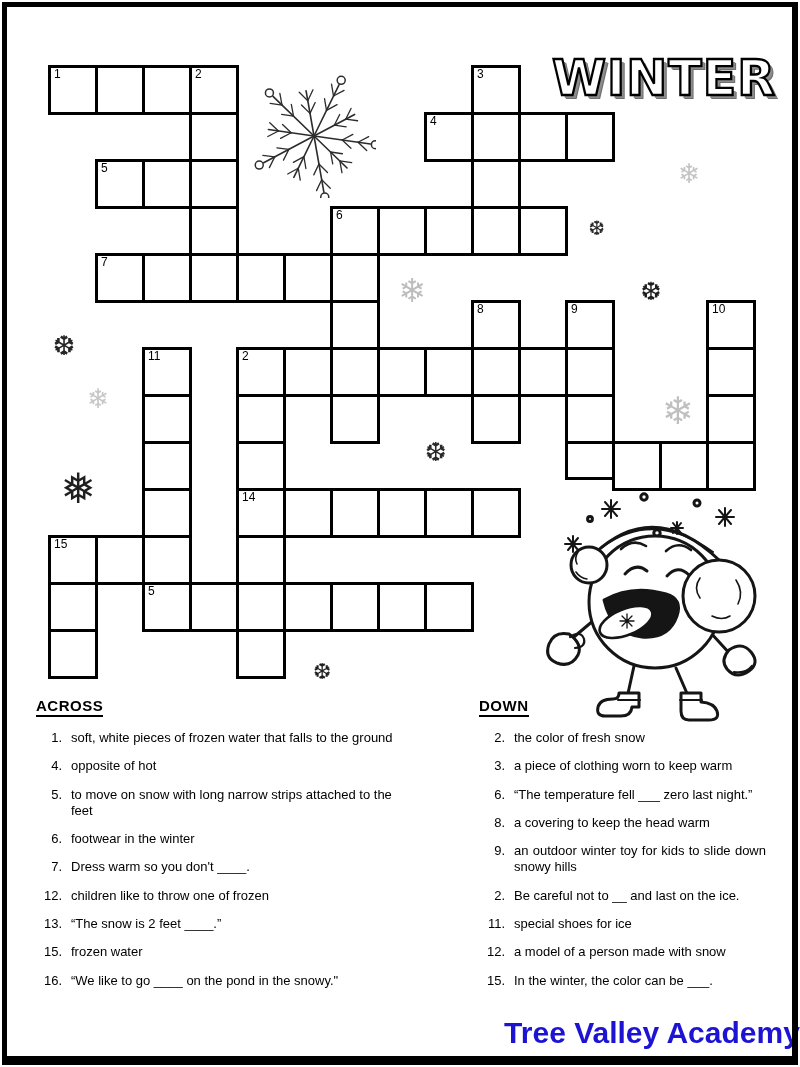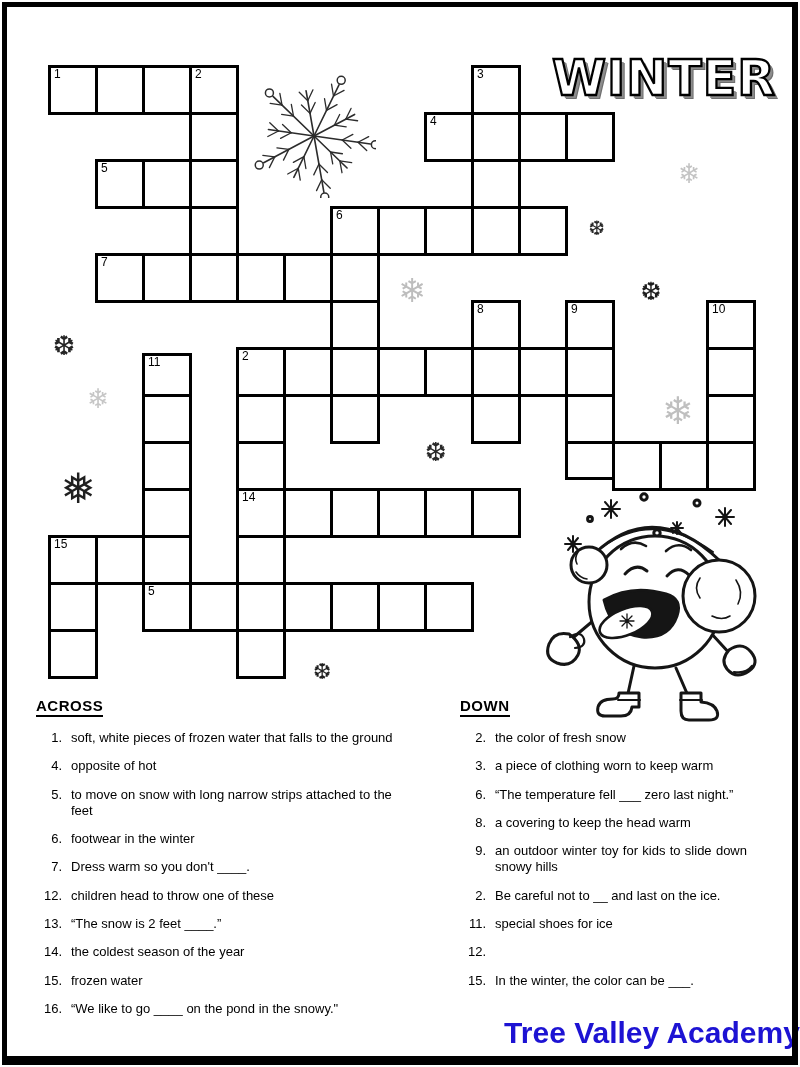--- a/index.html
+++ b/index.html
@@ -196,21 +196,21 @@
       <div class="cell" style="left: 471px; top: 394px; width: 50px; height: 50px;"></div>
       <div class="cell" style="left: 565px; top: 300px; width: 50px; height: 50px;">
         <span class="cellnum">9</span>
       </div>
       <div class="cell" style="left: 565px; top: 394px; width: 50px; height: 50px;"></div>
       <div class="cell" style="left: 706px; top: 300px; width: 50px; height: 50px;">
         <span class="cellnum">10</span>
       </div>
       <div class="cell" style="left: 706px; top: 347px; width: 50px; height: 50px;"></div>
       <div class="cell" style="left: 706px; top: 394px; width: 50px; height: 50px;"></div>
-      <div class="cell" style="left: 142px; top: 347px; width: 50px; height: 50px; margin-top: 6px;">
+      <div class="cell" style="left: 142px; top: 347px; width: 50px; height: 50px;">
         <span class="cellnum">11</span>
       </div>
       <div class="cell" style="left: 142px; top: 394px; width: 50px; height: 50px;"></div>
       <div class="cell" style="left: 142px; top: 441px; width: 50px; height: 50px;"></div>
       <div class="cell" style="left: 142px; top: 488px; width: 50px; height: 50px;"></div>
       <div class="cell" style="left: 236px; top: 394px; width: 50px; height: 50px;"></div>
       <div class="cell" style="left: 236px; top: 441px; width: 50px; height: 50px;"></div>
       <div class="cell" style="left: 236px; top: 535px; width: 50px; height: 50px;"></div>
       <div class="cell" style="left: 236px; top: 629px; width: 50px; height: 50px;"></div>
       <div class="cell" style="left: 48px; top: 582px; width: 50px; height: 50px;"></div>
@@ -276,42 +276,38 @@
         <div class="clue">
           <span class="cnum">6.</span>
           <span class="ctext">footwear in the winter</span>
         </div>
         <div class="clue">
           <span class="cnum">7.</span>
           <span class="ctext">Dress warm so you don't ____.</span>
         </div>
         <div class="clue">
           <span class="cnum">12.</span>
-          <span class="ctext">children head to throw one of these</span>
+          <span class="ctext">children like to throw one of frozen</span>
         </div>
         <div class="clue">
           <span class="cnum">13.</span>
           <span class="ctext">“The snow is 2 feet ____.”</span>
         </div>
         <div class="clue">
-          <span class="cnum">14.</span>
-          <span class="ctext">the coldest season of the year</span>
-        </div>
-        <div class="clue">
           <span class="cnum">15.</span>
           <span class="ctext">frozen water</span>
         </div>
         <div class="clue">
           <span class="cnum">16.</span>
           <span class="ctext">“We like to go ____ on the pond in the snowy."</span>
         </div>
       </div>
   </div>
 
-  <div class="clue-col" style="left:460px; top:697px; width:287px;">
+  <div class="clue-col" style="left:479px; top:697px; width:287px;">
     <span class="clue-header">DOWN</span>
     <div id="down-list" style="width:287px;">
         <div class="clue">
           <span class="cnum">2.</span>
           <span class="ctext">the color of fresh snow</span>
         </div>
         <div class="clue">
           <span class="cnum">3.</span>
           <span class="ctext">a piece of clothing worn to keep warm</span>
         </div>
@@ -330,20 +326,21 @@
         <div class="clue">
           <span class="cnum">2.</span>
           <span class="ctext">Be careful not to __ and last on the ice.</span>
         </div>
         <div class="clue">
           <span class="cnum">11.</span>
           <span class="ctext">special shoes for ice</span>
         </div>
         <div class="clue">
           <span class="cnum">12.</span>
+          <span class="ctext">a model of a person made with snow</span>
         </div>
         <div class="clue">
           <span class="cnum">15.</span>
           <span class="ctext">In the winter, the color can be ___.</span>
         </div>
       </div>
   </div>
 
   <div class="footer" style="color: rgb(29, 19, 211);">Tree Valley Academy</div>
 <span class="flake" style="left: 689px; top: 173px; font-size: 27px; color: rgb(195, 195, 195);">❄</span>

